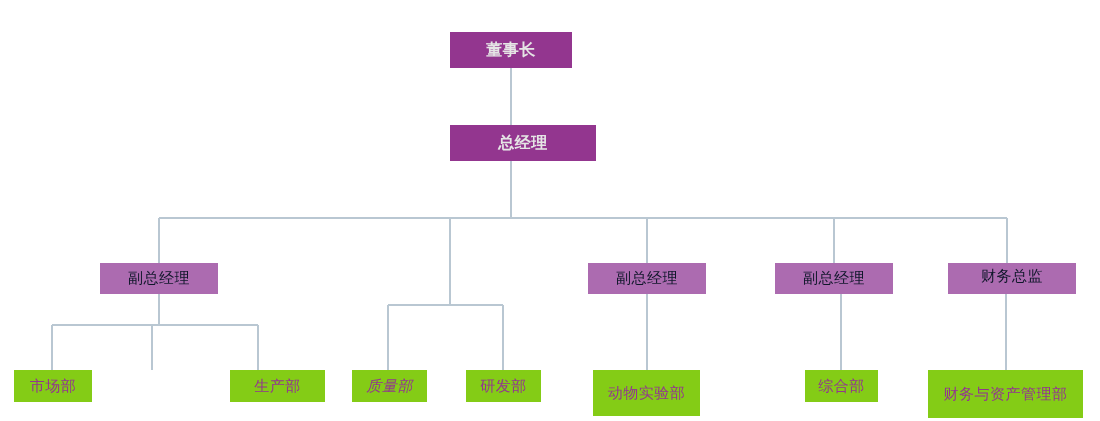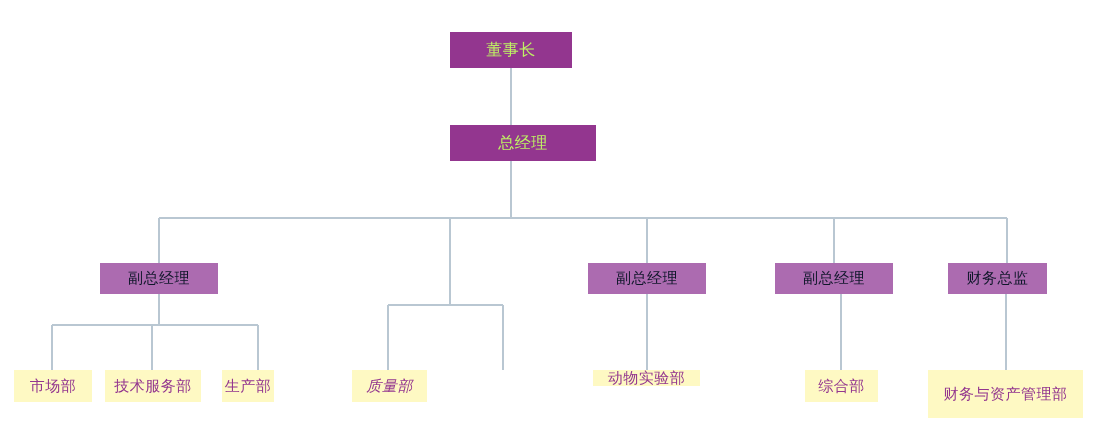--- a/index.html
+++ b/index.html
@@ -30,30 +30,31 @@
     display: flex;
     align-items: center;
     justify-content: center;
     text-align: center;
     line-height: 1.1;
     white-space: nowrap;
     letter-spacing: 0.5px;
   }
   .node-level-exec {
     background: #93368f;
-    color: #bef264;
+    color: #e5e5e5;
     font-size: 16px;
+    font-weight: bold;
   }
   .node-level-vp {
     background: #ac6bb0;
     color: #0f172a;
     font-size: 15px;
   }
   .node-level-dept {
-    background: #fef9c3;
+    background: #84cc16;
     color: #93368f;
     font-size: 15px;
   }
 </style>
 </head>
 <body>
 
 <div id="chart-canvas">
 
   <svg id="connector-layer" viewBox="0 0 1100 421" xmlns="http://www.w3.org/2000/svg">
@@ -100,42 +101,42 @@
   </div>
 
   <div class="node node-level-vp" style="left:588px;top:263px;width:118px;height:31px;">
     <span>副总经理</span>
   </div>
 
   <div class="node node-level-vp" style="left:775px;top:263px;width:118px;height:31px;">
     <span>副总经理</span>
   </div>
 
-  <div class="node node-level-vp" style="left:948px;top:263px;width:99px;height:31px;">
+  <div class="node node-level-vp" style="left:948px;top:263px;width:128px;height:31px;font-family:Liberation Mono, monospace;">
     <span>财务总监</span>
   </div>
 
   <div class="node node-level-dept" style="left:14px;top:370px;width:78px;height:32px;">
     <span>市场部</span>
   </div>
 
-  <div class="node node-level-dept" style="left:105px;top:370px;width:96px;height:32px;">
-    <span>技术服务部</span>
-  </div>
 
-  <div class="node node-level-dept" style="left:222px;top:370px;width:52px;height:32px;">
+  <div class="node node-level-dept" style="left:230px;top:370px;width:95px;height:32px;">
     <span>生产部</span>
   </div>
 
   <div class="node node-level-dept" style="left:352px;top:370px;width:75px;height:32px;font-style:italic;">
     <span>质量部</span>
   </div>
 
+  <div class="node node-level-dept" style="left:466px;top:370px;width:75px;height:32px;">
+    <span>研发部</span>
+  </div>
 
-  <div class="node node-level-dept" style="left:593px;top:370px;width:107px;height:16px;">
+  <div class="node node-level-dept" style="left:593px;top:370px;width:107px;height:46px;">
     <span>动物实验部</span>
   </div>
 
   <div class="node node-level-dept" style="left:805px;top:370px;width:73px;height:32px;">
     <span>综合部</span>
   </div>
 
   <div class="node node-level-dept" style="left:928px;top:370px;width:155px;height:48px;">
     <span>财务与资产管理部</span>
   </div>

